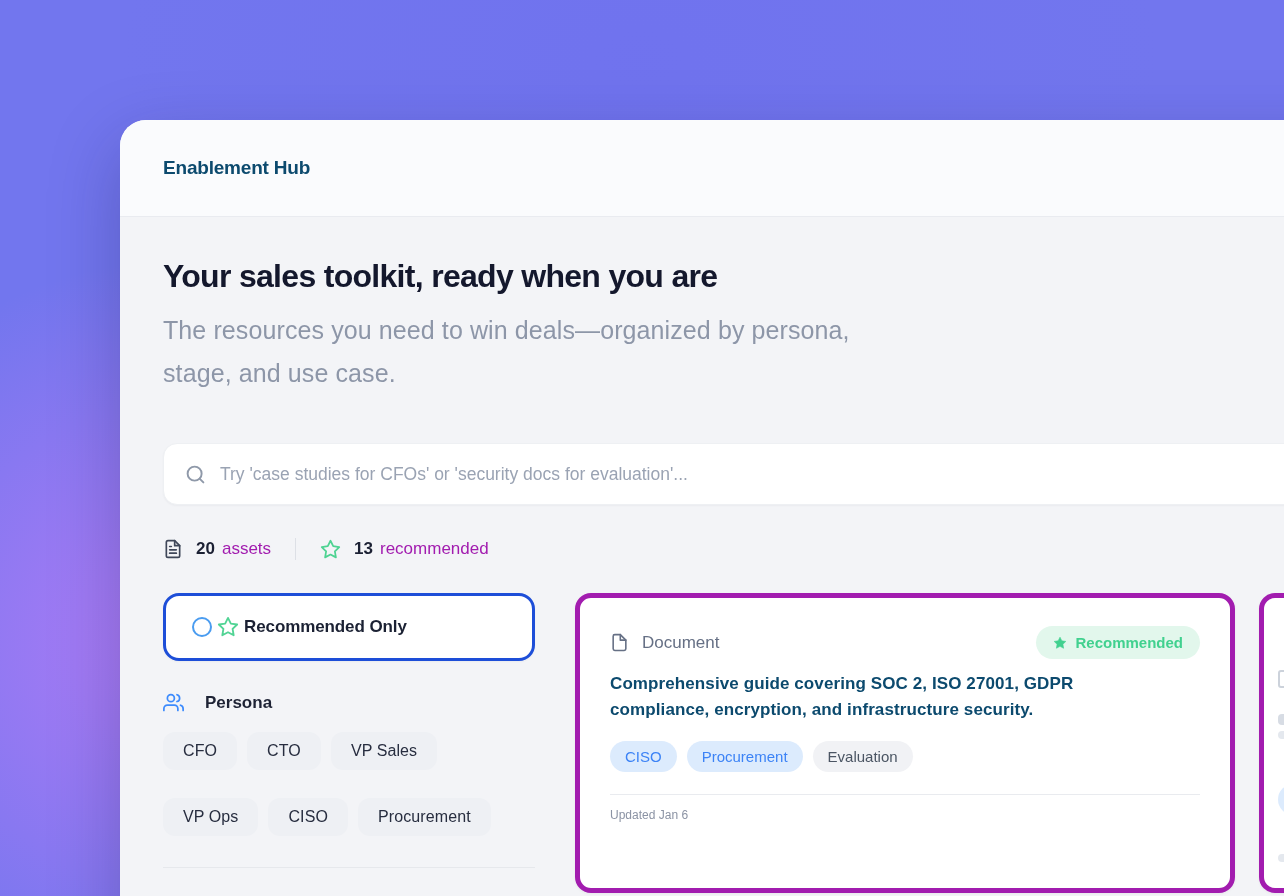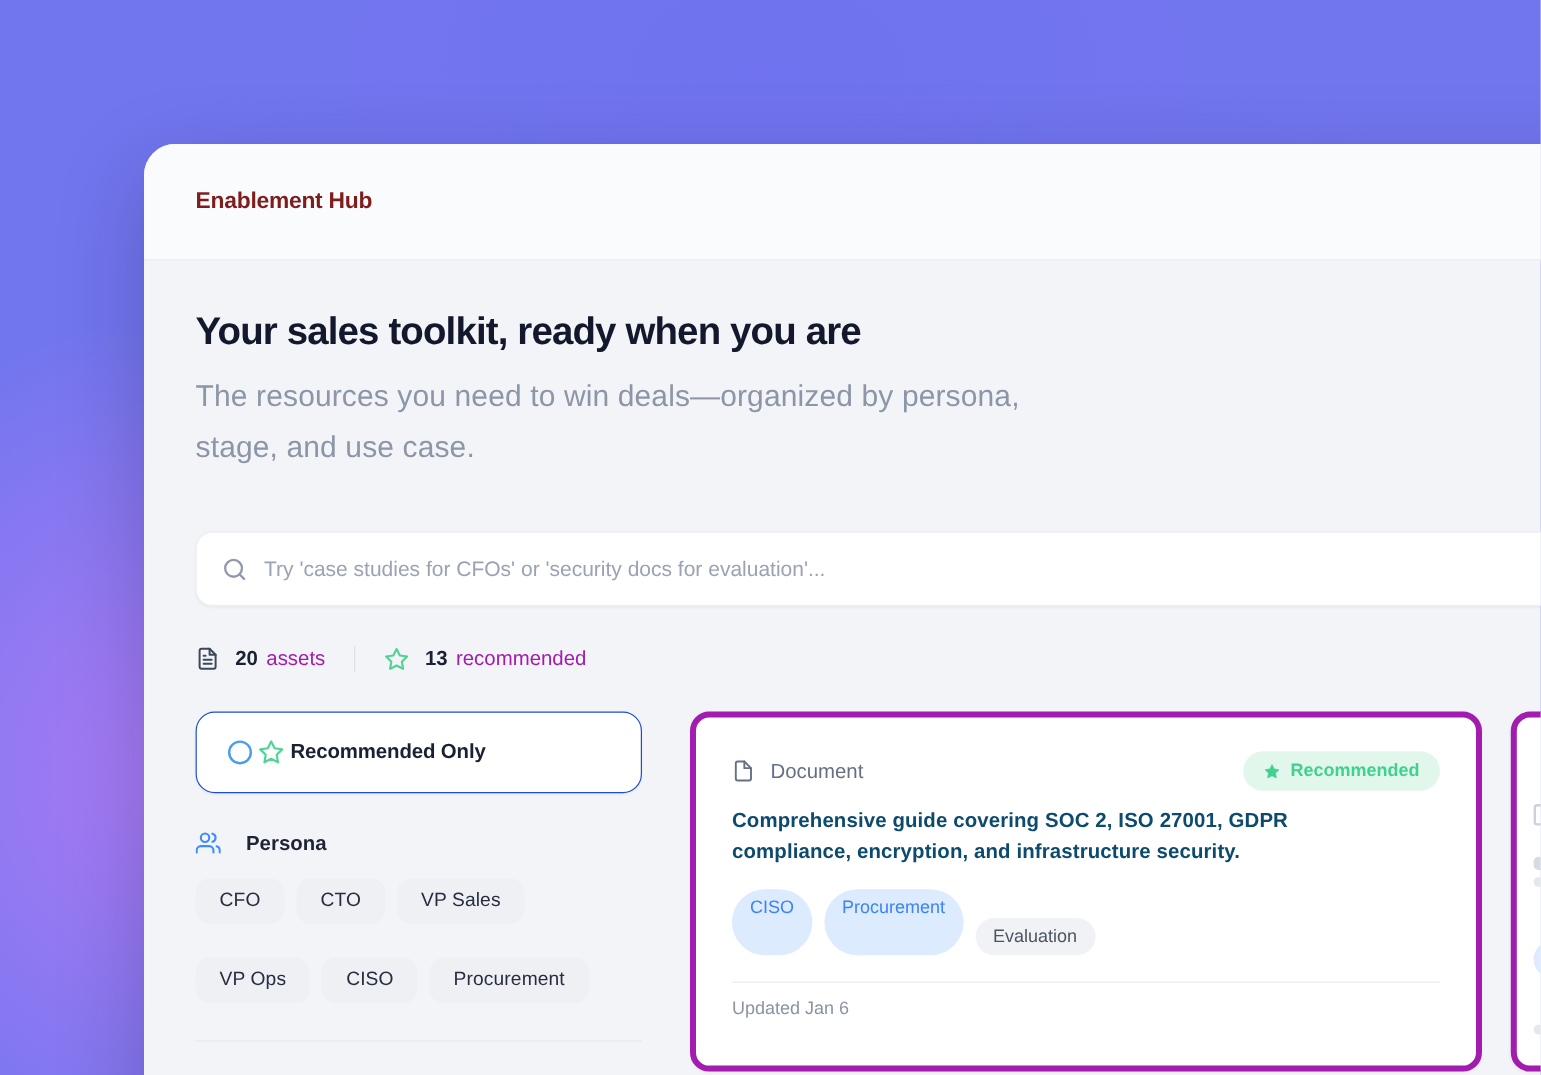--- a/index.html
+++ b/index.html
@@ -16,21 +16,21 @@
 
   .panel {
     position:absolute; left:120px; top:120px; width:1320px; height:880px;
     background:#f3f4f7; border-radius:26px; overflow:hidden;
     box-shadow:0 24px 70px rgba(25,25,80,.28);
   }
   .panel-header {
     height:97px; background:#fafbfd; border-bottom:1px solid #e9ebf0;
     display:flex; align-items:center; padding-left:43px;
   }
-  .app-title { font-size:19px; font-weight:700; color:#7f1d1d; letter-spacing:-.2px; }
+  .app-title { font-size:19px; font-weight:700; color:#0c4a6e; letter-spacing:-.2px; }
 
   .panel-content { padding:41px 0 0 43px; }
 
   .hero-title {
     font-size:32px; font-weight:800; color:#14182d; letter-spacing:-.7px;
   }
   .hero-subtitle {
     margin-top:14px; font-size:25px; line-height:1.72; color:#8d96a8;
     max-width:700px; letter-spacing:.1px;
   }
@@ -52,21 +52,21 @@
   .stat { display:flex; align-items:center; gap:7px; }
   .stat .num { font-weight:700; color:#1b2033; margin-left:6px; }
   .stat .lbl { color:#a21caf; }
   .vdivider { width:1px; height:22px; background:#dde0e6; margin:0 24px; }
 
   .main { margin-top:33px; display:flex; gap:40px; align-items:flex-start; }
 
   
   .sidebar { width:372px; flex-shrink:0; }
   .rec-card {
-    height:68px; background:#ffffff; border:1px solid #1d4ed8; border-radius:16px;
+    height:68px; background:#ffffff; border:3px solid #1d4ed8; border-radius:16px;
     display:flex; align-items:center; padding-left:26px; gap:5px;
     box-shadow:0 1px 2px rgba(16,24,40,.04); cursor:pointer;
   }
   .radio-circle { width:20px; height:20px; border-radius:50%; border:2px solid #4a9cf0; background:#fff; }
   .rec-label { font-size:17px; font-weight:600; color:#1b2133; letter-spacing:-.1px; }
 
   .section-header { margin-top:31px; display:flex; align-items:center; gap:21px; }
   .section-label { font-size:17px; font-weight:700; color:#1e2335; }
 
   .chips { margin-top:19px; display:flex; flex-wrap:wrap; gap:28px 10px; width:372px; }
@@ -90,23 +90,23 @@
   .badge {
     display:flex; align-items:center; gap:8px;
     background:var(--badge-green-bg, #e2f7ec); color:var(--accent-green, #41d18f);
     border-radius:999px; padding:8px 17px; font-size:15px; font-weight:600;
   }
   .card-title { margin-top:19px; font-size:21px; font-weight:700; color:#14182e; letter-spacing:-.2px; }
   .card-desc { margin-top:12px; font-size:17px; line-height:1.52; color:#0c4a6e; max-width:565px; letter-spacing:.1px;font-weight:bold; }
   .card-tags { margin-top:18px; display:flex; gap:10px; }
   .tag { border-radius:999px; padding:7px 15px; font-size:15px; font-weight:500; }
   .tag.blue { background:var(--tag-blue-bg, #dcebfd); color:var(--tag-blue-text, #3c83f6); }
-  .tag.grey { background:var(--tag-grey-bg, #f1f2f5); color:var(--tag-grey-text, #4b5563);margin-top:24px; }
+  .tag.grey { background:var(--tag-grey-bg, #f1f2f5); color:var(--tag-grey-text, #4b5563); }
   .card-divider { border:none; border-top:1px solid #e9ebef; margin-top:22px; }
-  .card-updated { padding:13px 0; font-size:15px; color:#8b93a4; }
+  .card-updated { padding:13px 0; font-size:12px; color:#8b93a4; }
 
   
   .card.partial { position:relative; padding:0; }
   .frag { position:absolute; background:#dfe3ea; border-radius:4px; }
   .frag-icon { left:14px; top:72px; width:15px; height:18px; background:transparent; border:2px solid #ccd2db; border-radius:3px; }
   .frag-text-1 { left:14px; top:116px; width:18px; height:11px; background:#d7dce4; }
   .frag-text-2 { left:14px; top:133px; width:14px; height:8px; background:#e4e8ee; }
   .frag-chip { left:14px; top:186px; width:24px; height:31px; background:var(--tag-blue-bg, #dcebfd); border-radius:16px 0 0 16px; }
   .frag-updated { left:14px; top:256px; width:13px; height:8px; background:#e4e8ee; }
 </style>

